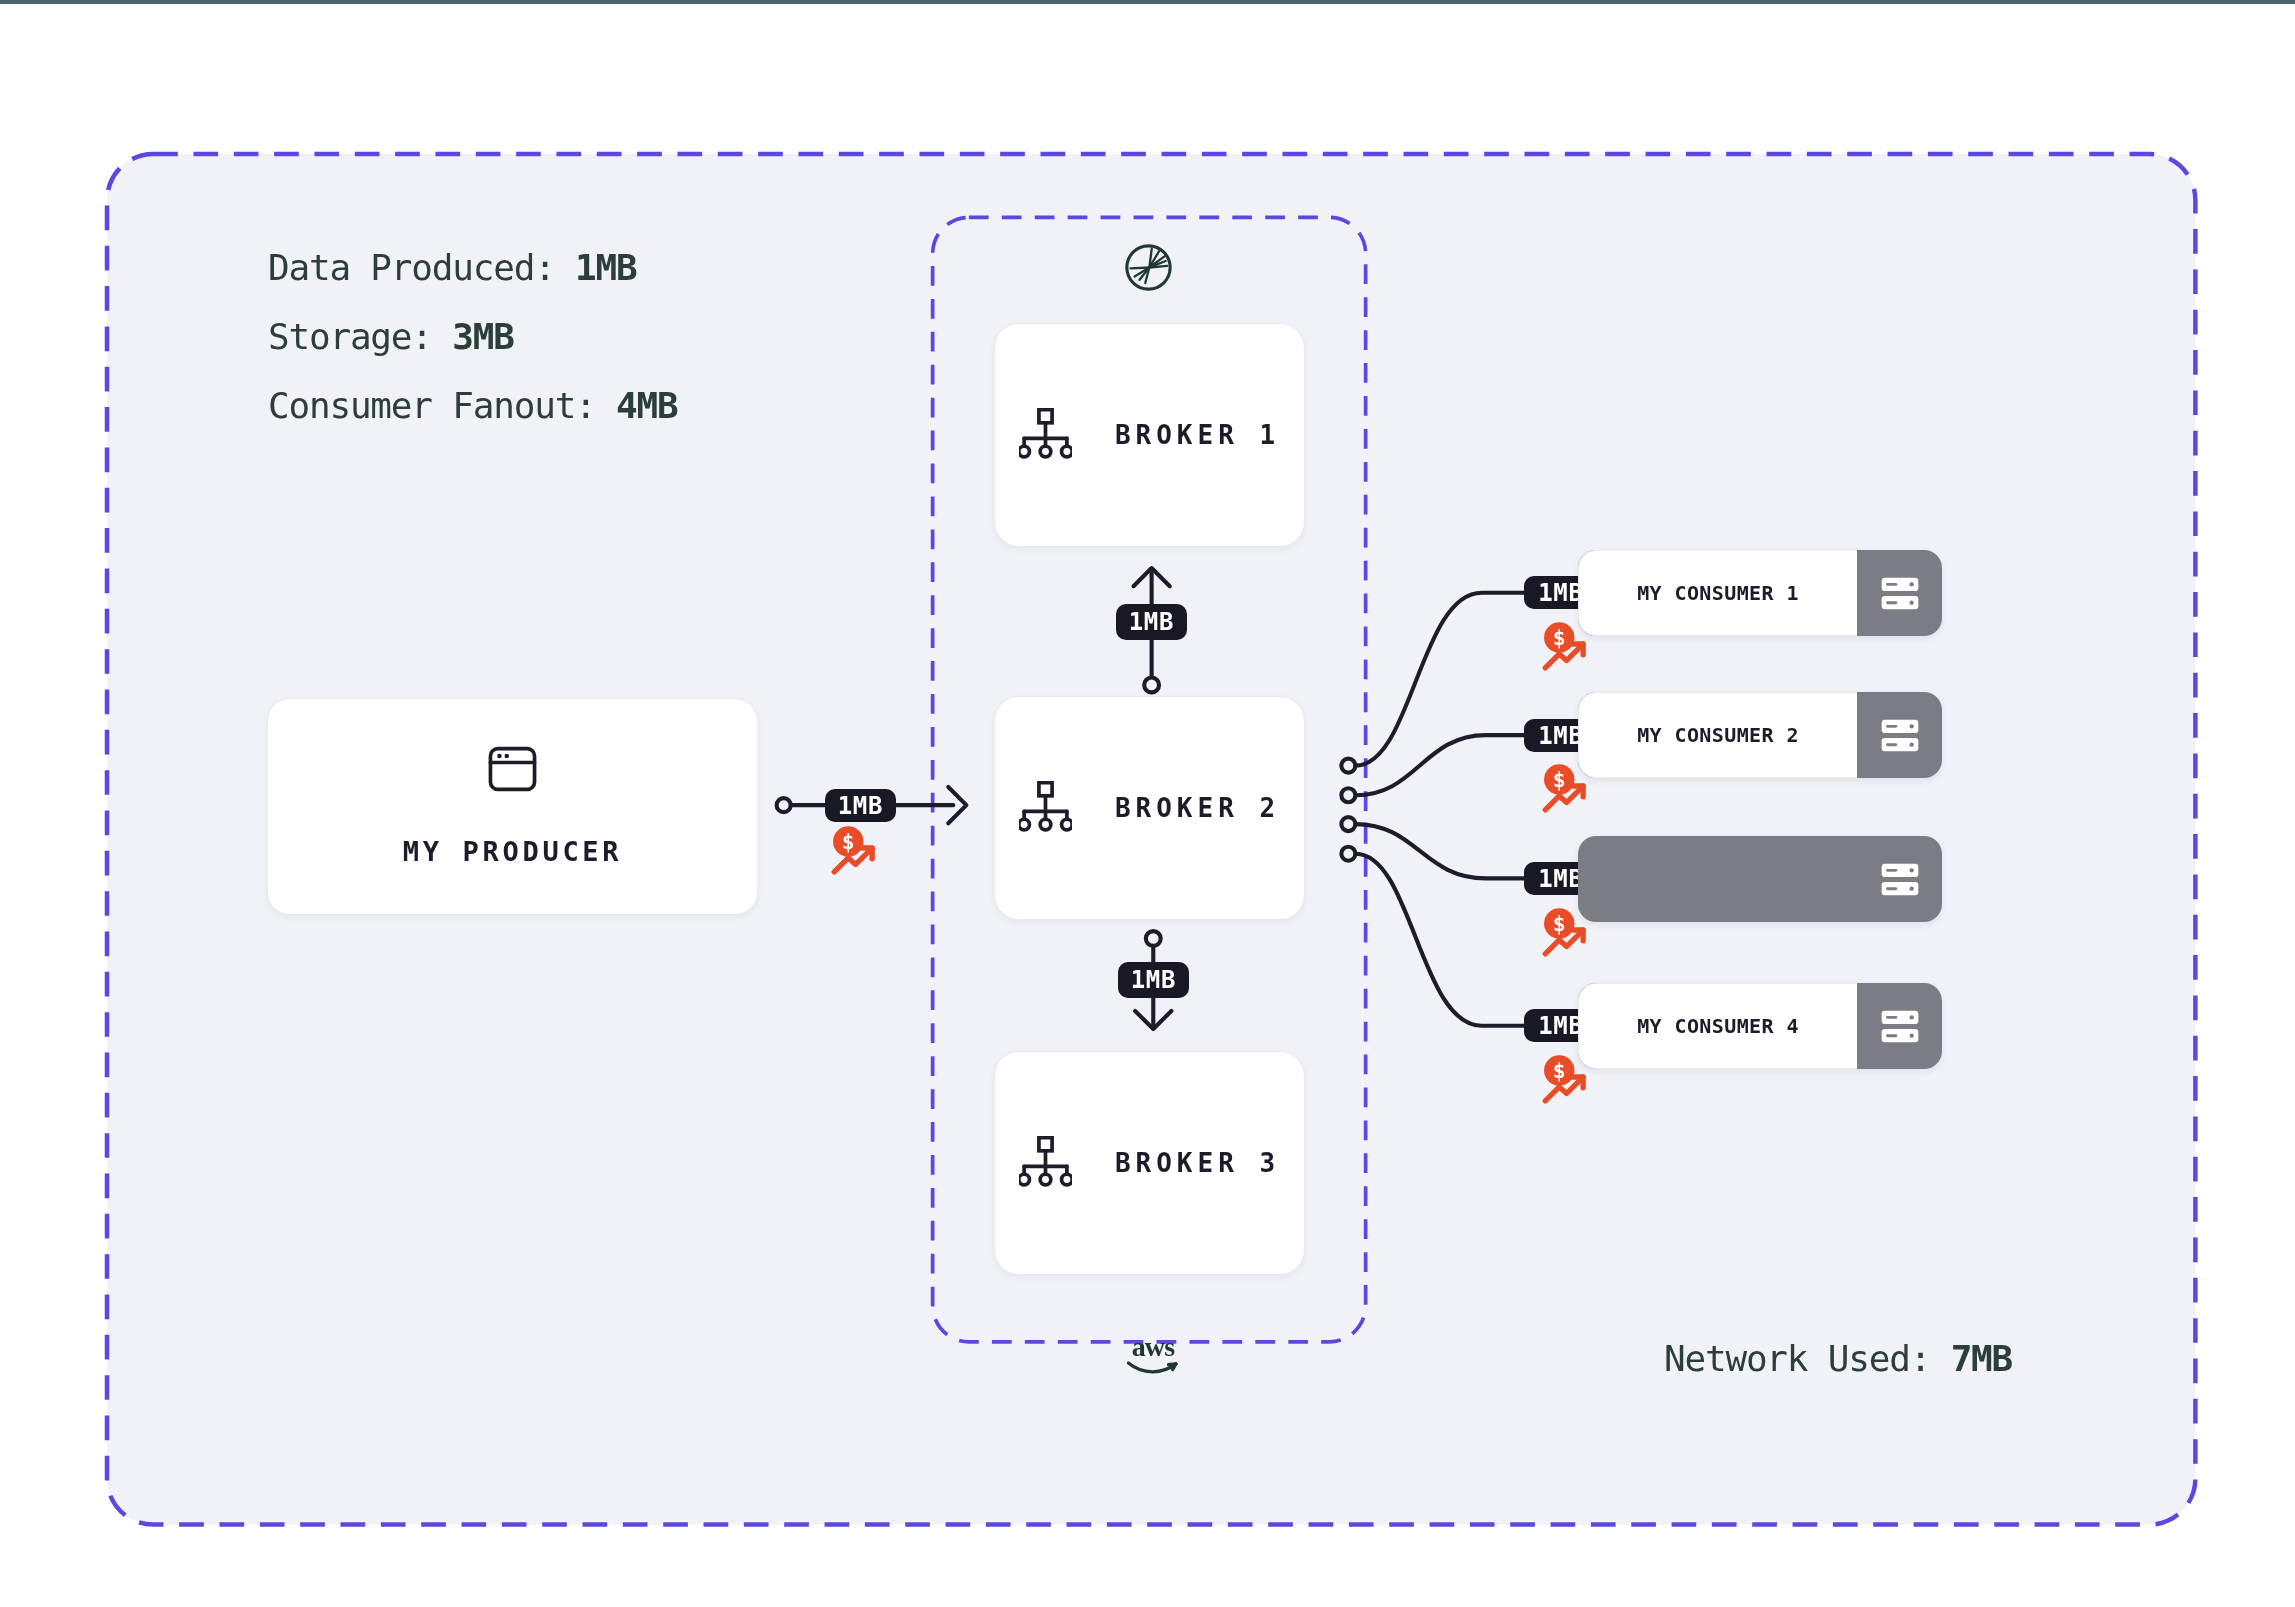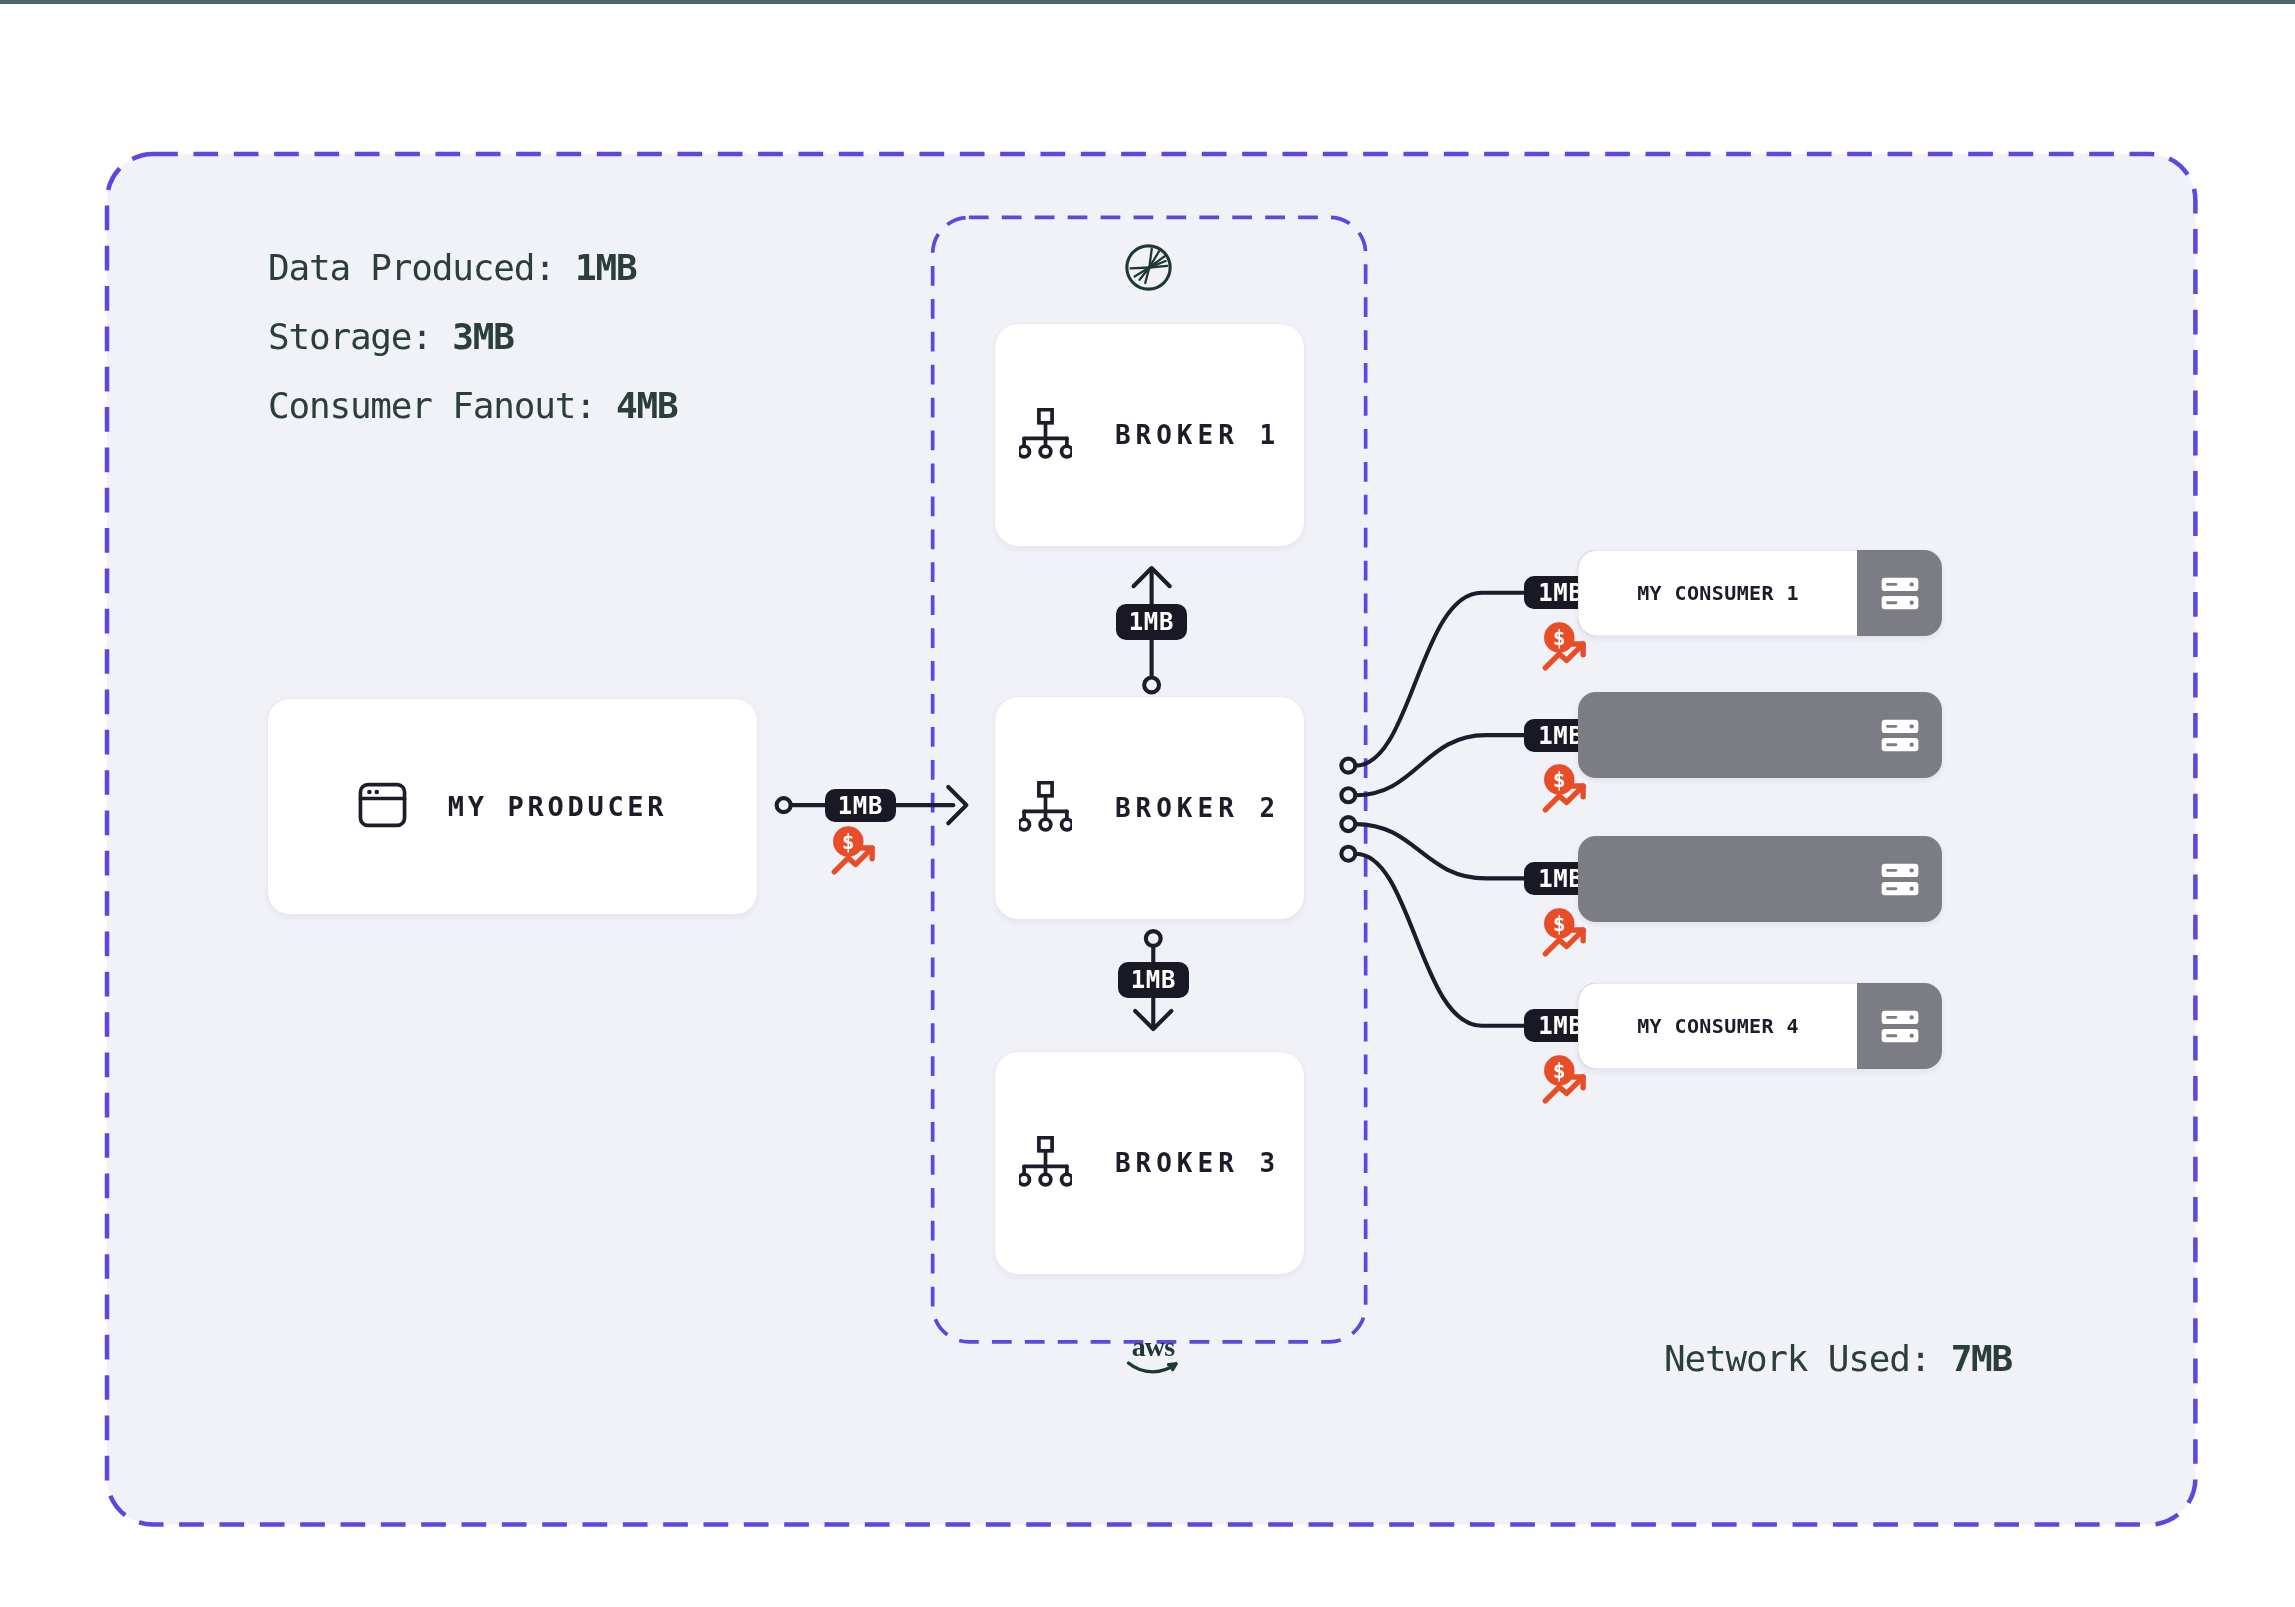--- a/index.html
+++ b/index.html
@@ -20,21 +20,21 @@
   .stats{position:absolute;left:268px;top:233px;font-size:36px;letter-spacing:-1.2px;color:var(--green);}
   .stats .row{height:69px;line-height:69px;white-space:nowrap;}
   .stats b{font-weight:bold;}
 
   
   .node{
     position:absolute;background:#ffffff;border:1.6px solid var(--box-border);
     border-radius:23px;box-shadow:0 2.5px 6.6px rgba(25,25,50,0.05);
     display:flex;align-items:center;justify-content:center;box-sizing:border-box;
   }
-  .producer{left:267px;top:698px;width:491px;height:217px;gap:41px;flex-direction:row;}
+  .producer{left:267px;top:698px;width:491px;height:217px;gap:41px;flex-direction:column;}
   .producer .lbl{font-size:27px;letter-spacing:3.7px;font-weight:bold;white-space:nowrap;}
 
   .broker{left:994px;width:311px;height:224px;flex-direction:row;gap:43px;border-radius:25px;}
   .broker .lbl{font-size:26px;letter-spacing:5px;font-weight:bold;white-space:nowrap;}
 
   
   .pill{
     position:absolute;background:var(--pill);color:#ffffff;border-radius:10px;
     display:flex;align-items:center;justify-content:center;
     font-size:24px;font-weight:bold;letter-spacing:0.8px;
@@ -273,20 +273,23 @@
       <rect x="2" y="2" width="44" height="16" rx="4" fill="#ffffff"></rect>
       <rect x="2" y="24" width="44" height="16" rx="4" fill="#ffffff"></rect>
       <line x1="9" y1="10" x2="19" y2="10" stroke="#7c7c84" stroke-width="3.5" stroke-linecap="round"></line>
       <circle cx="38" cy="10" r="2.6" fill="#7c7c84"></circle>
       <line x1="9" y1="32" x2="19" y2="32" stroke="#7c7c84" stroke-width="3.5" stroke-linecap="round"></line>
       <circle cx="38" cy="32" r="2.6" fill="#7c7c84"></circle>
     </svg>
   </div>
 </div>
 <div class="consumer" style="top:692px;">
+  <div class="white">
+    <span class="lbl">MY CONSUMER 2</span>
+  </div>
   <div class="tab">
     <svg width="40" height="35" viewBox="0 0 48 42">
       <rect x="2" y="2" width="44" height="16" rx="4" fill="#ffffff"></rect>
       <rect x="2" y="24" width="44" height="16" rx="4" fill="#ffffff"></rect>
       <line x1="9" y1="10" x2="19" y2="10" stroke="#7c7c84" stroke-width="3.5" stroke-linecap="round"></line>
       <circle cx="38" cy="10" r="2.6" fill="#7c7c84"></circle>
       <line x1="9" y1="32" x2="19" y2="32" stroke="#7c7c84" stroke-width="3.5" stroke-linecap="round"></line>
       <circle cx="38" cy="32" r="2.6" fill="#7c7c84"></circle>
     </svg>
   </div>

